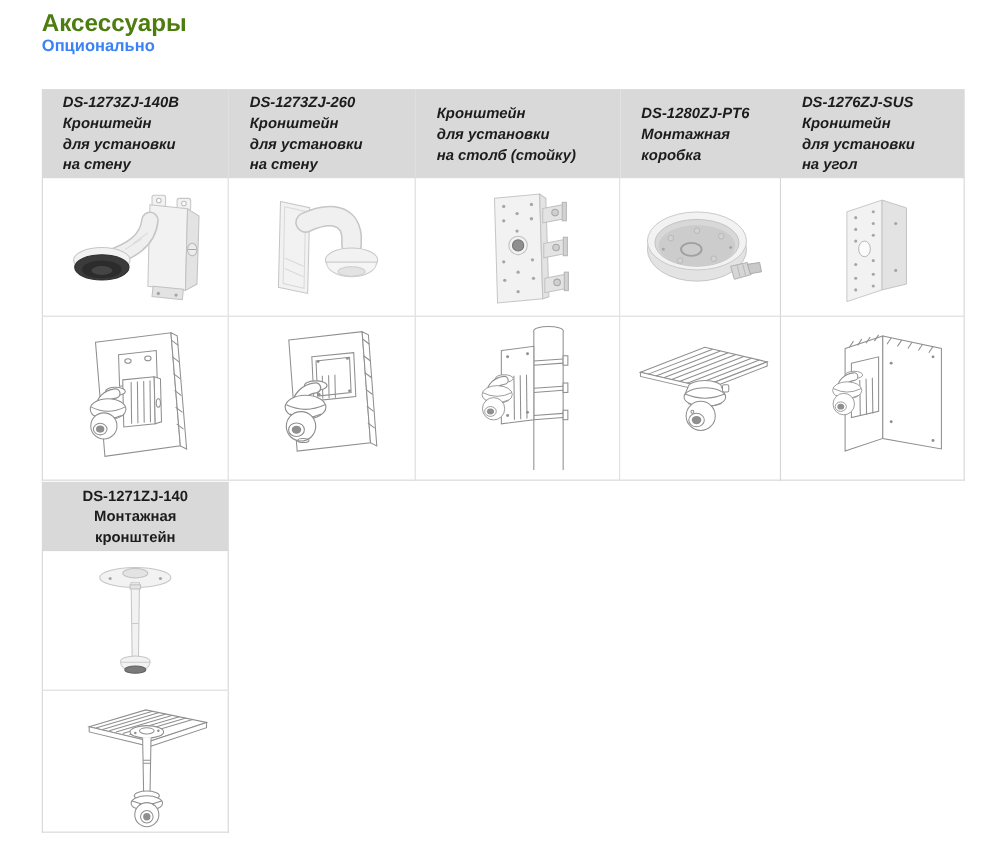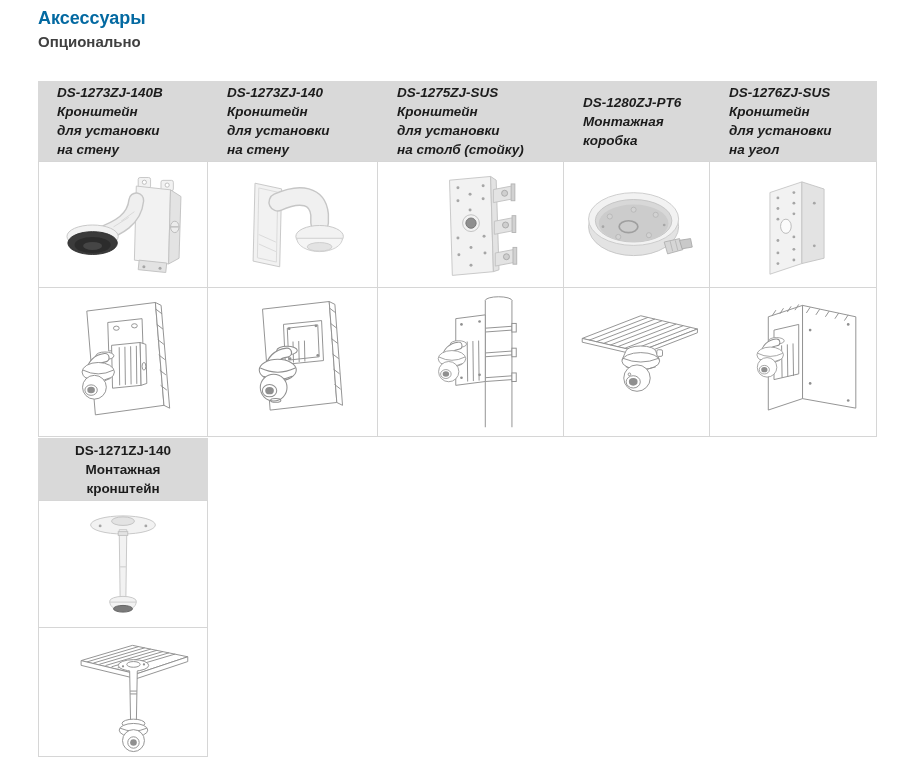--- a/index.html
+++ b/index.html
@@ -1,19 +1,19 @@
 <!DOCTYPE html>
 <html><head>
 <meta charset="utf-8">
 <style>
   html,body{margin:0;padding:0;background:#ffffff;}
   .page{position:relative;width:900px;height:768px;background:#ffffff;overflow:hidden;
         font-family:"Liberation Sans",sans-serif;color:#1c1c1c;}
-  .title{position:absolute;left:38px;top:8px;font-size:18px;font-weight:700;color:#0369a1;}
-  .subtitle{position:absolute;left:38px;top:33px;font-size:15px;font-weight:700;color:#404040;}
+  .title{position:absolute;left:38px;top:8px;font-size:22px;font-weight:700;color:#4d7c0f;}
+  .subtitle{position:absolute;left:38px;top:33px;font-size:15px;font-weight:700;color:#3b82f6;}
 
   .t1{position:absolute;left:38px;top:81px;display:grid;
       grid-template-columns:170px 170px 186px 146px 167px;
       grid-template-rows:80px 127px 149px;font-style:italic;}
   .t2{position:absolute;left:38px;top:438px;display:grid;
       grid-template-columns:170px;
       grid-template-rows:62px 128px 129px;}
 
   .hcell{background:#d9d9d9;display:flex;flex-direction:column;justify-content:center;
          box-sizing:border-box;padding:2px 6px 2px 19px;
@@ -45,27 +45,26 @@
 
   <div class="t1">
 
     <div class="hcell">
       <div class="model">DS-1273ZJ-140B</div>
       <div class="desc">Кронштейн
 для установки
 на стену</div>
     </div>
     <div class="hcell">
-      <div class="model">DS-1273ZJ-140</div>
+      <div class="model">DS-1273ZJ-260</div>
       <div class="desc">Кронштейн
 для установки
 на стену</div>
     </div>
     <div class="hcell">
-      <div class="model">DS-1275ZJ-SUS</div>
       <div class="desc">Кронштейн
 для установки
 на столб (стойку)</div>
     </div>
     <div class="hcell">
       <div class="model">DS-1280ZJ-PT6</div>
       <div class="desc">Монтажная
 коробка</div>
     </div>
     <div class="hcell">

